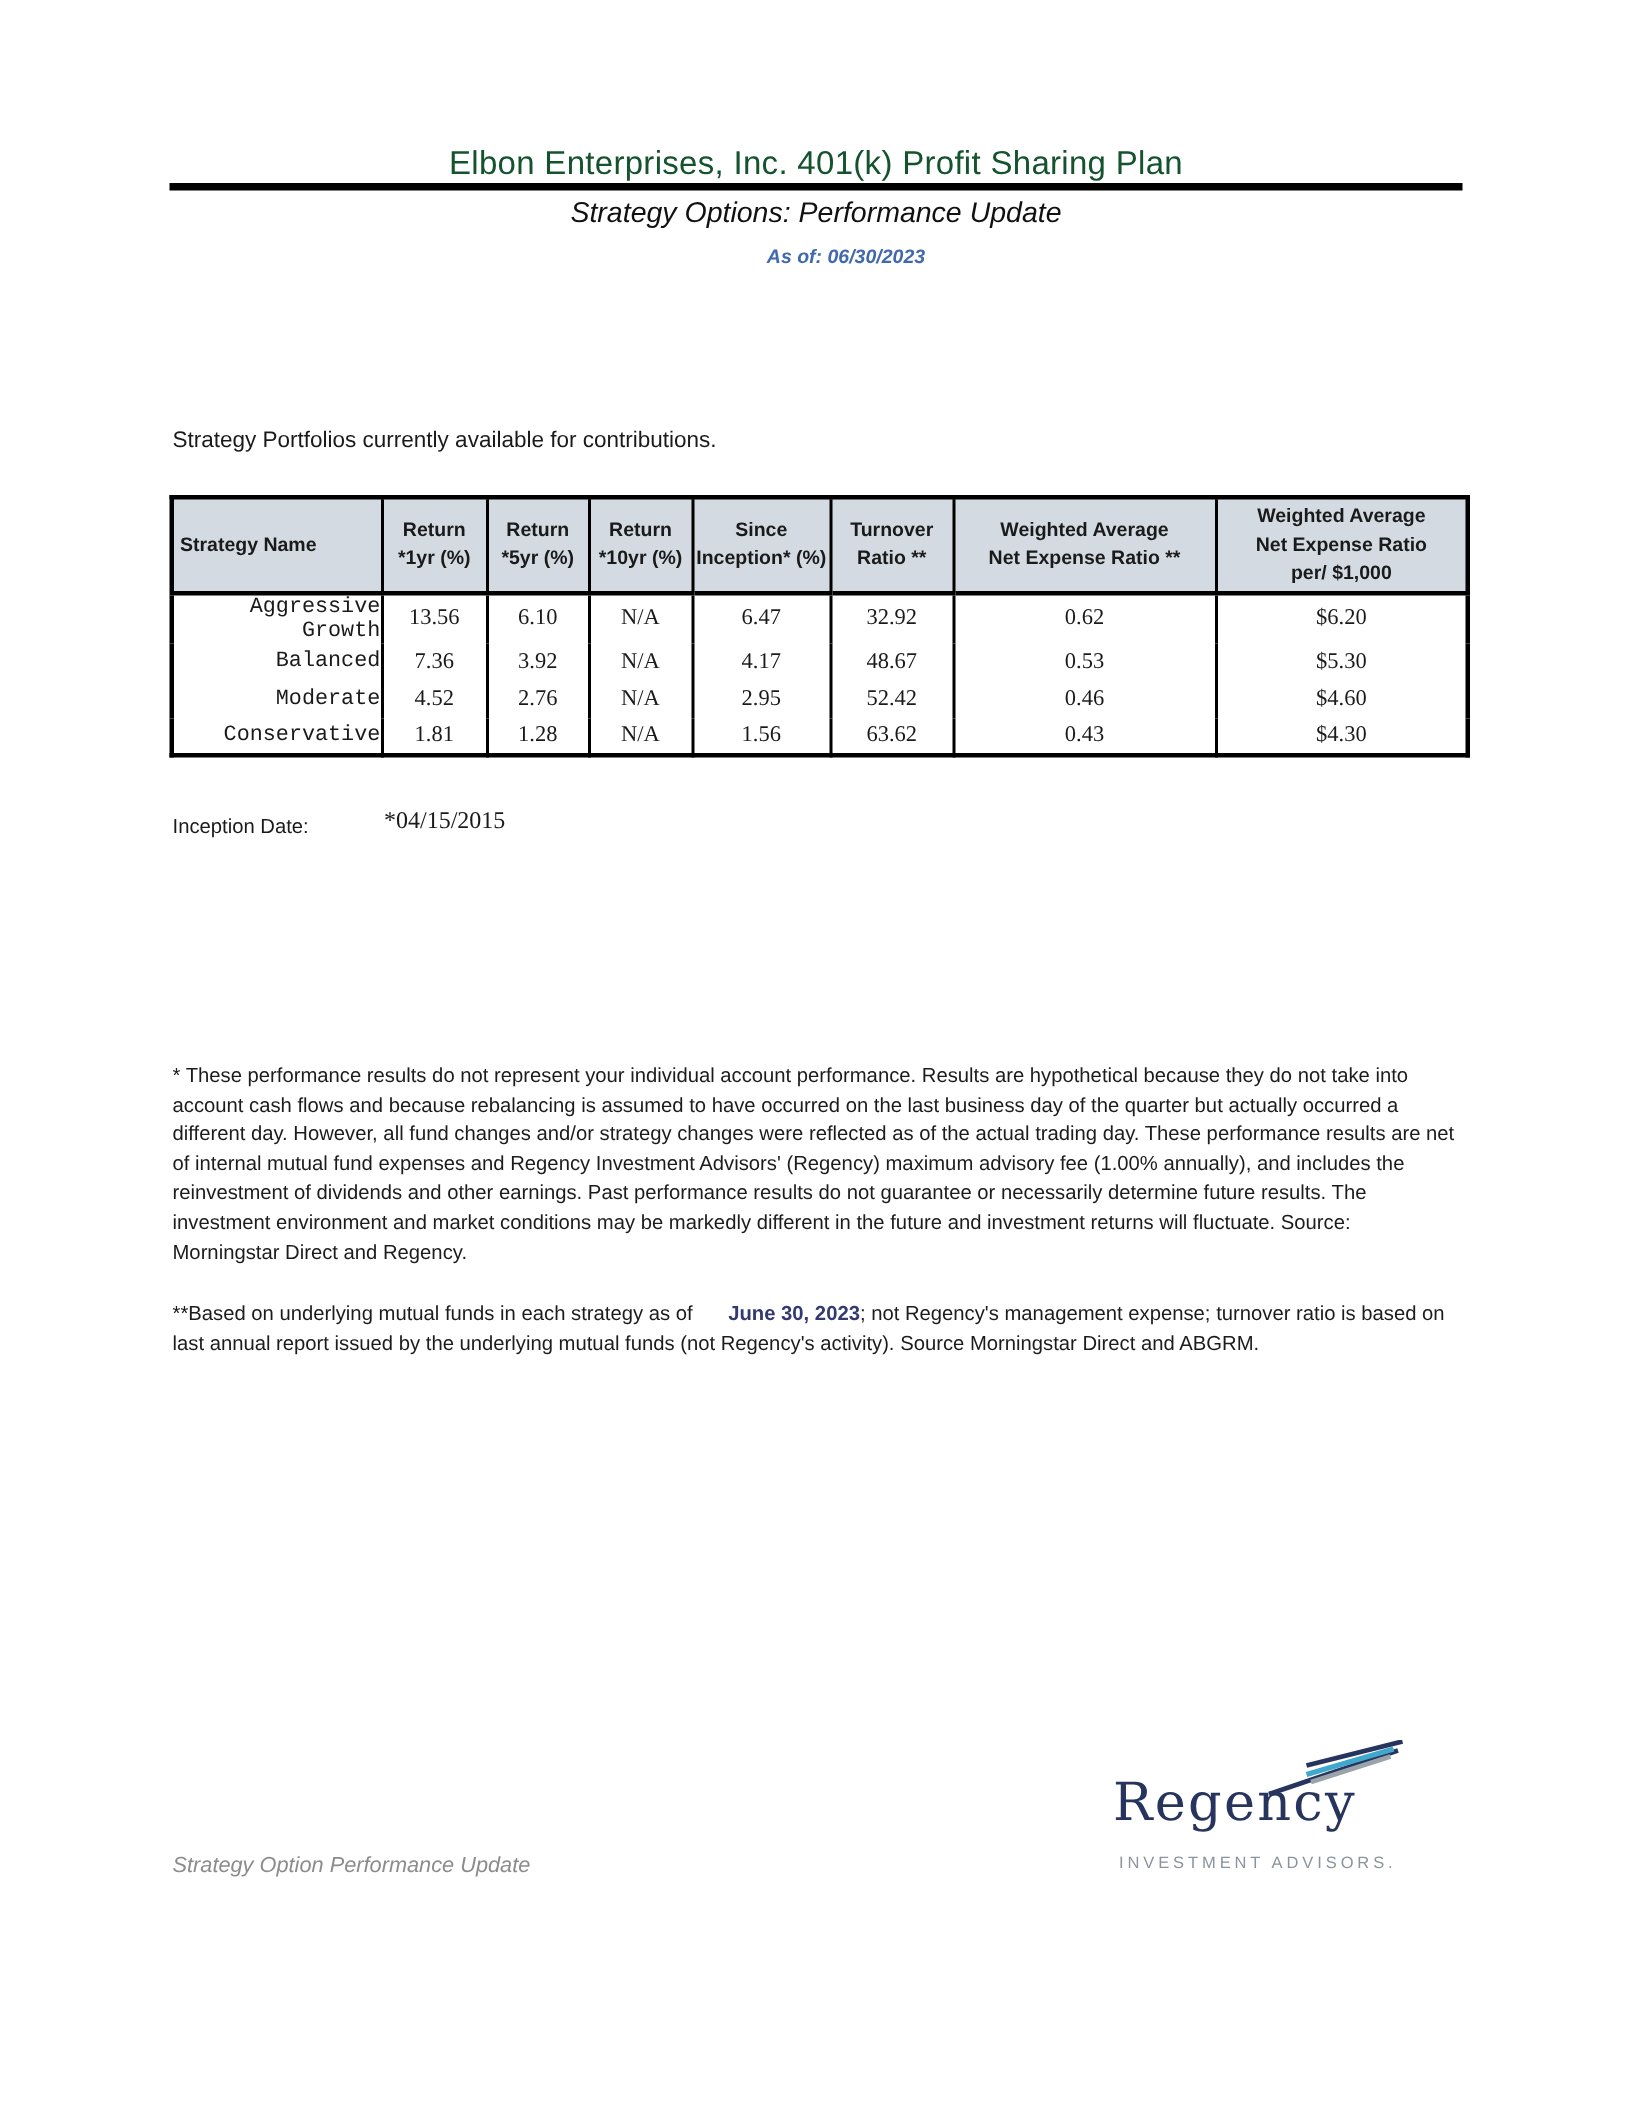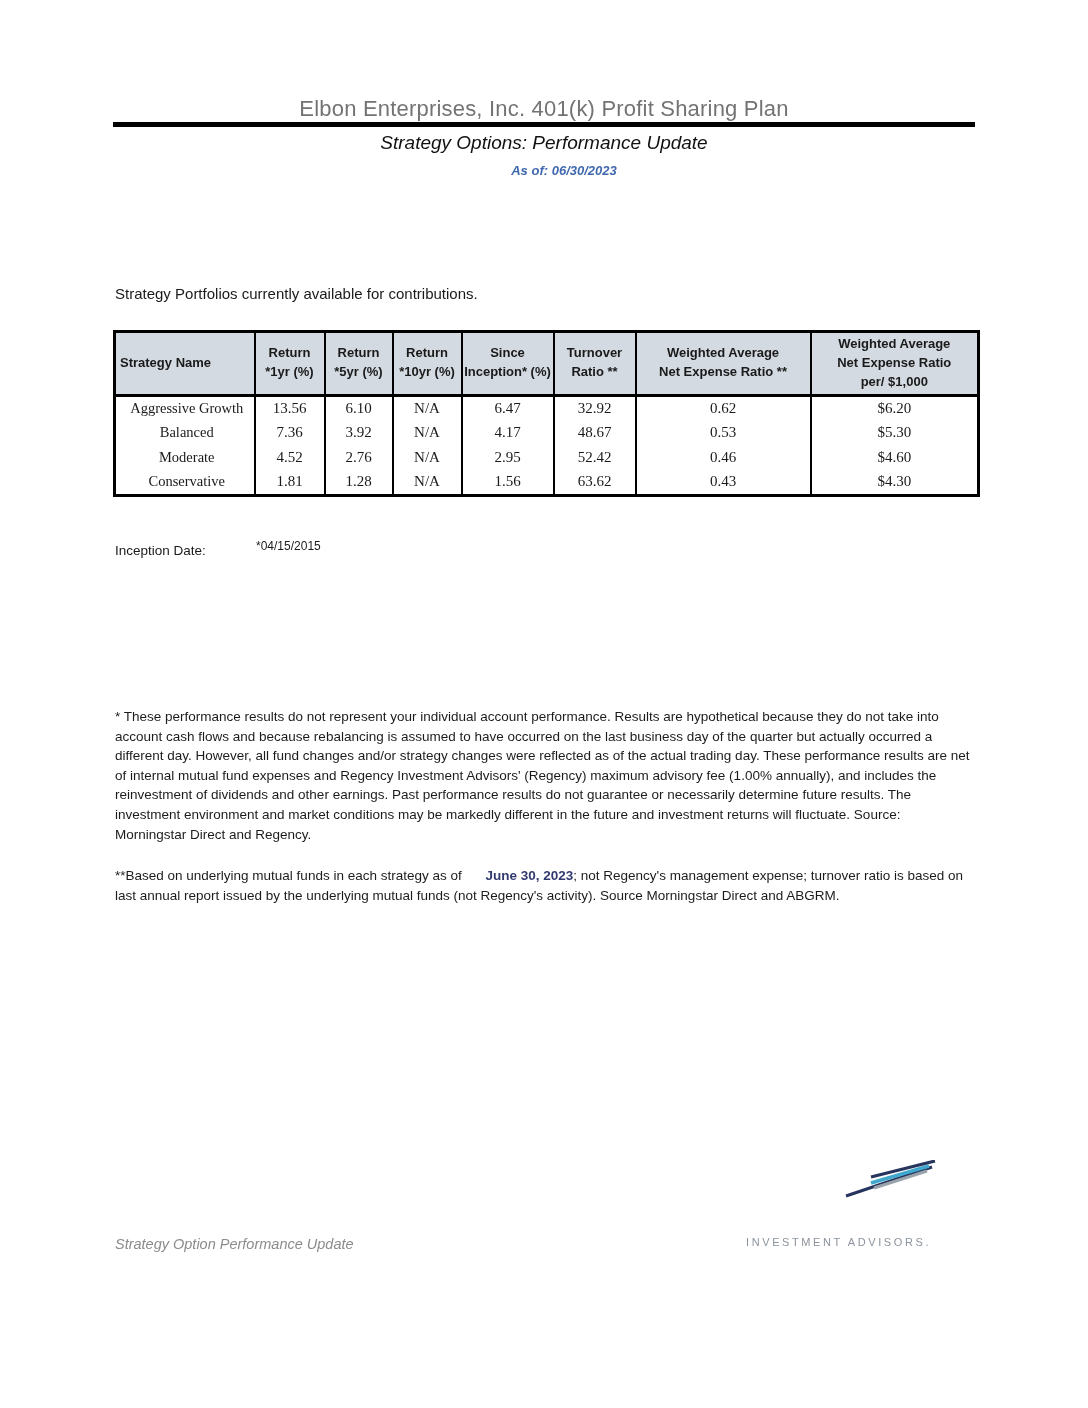--- a/index.html
+++ b/index.html
@@ -12,21 +12,21 @@
     margin: 0 auto;
     background: #ffffff;
     overflow: hidden;
     color: #1a1a1a;
   }
   .doc-title {
     position: absolute;
     top: 96px; left: 0; width: 100%;
     text-align: center;
     font-size: 22px;
-    color: #737373;
+    color: #14532d;
     letter-spacing: 0.2px;
   }
   .title-divider {
     position: absolute;
     top: 122px; left: 113px; width: 862px; height: 5px;
     background: #000000;
   }
   .doc-subtitle {
     position: absolute;
     top: 132px; left: 0; width: 100%;
@@ -77,39 +77,39 @@
   .perf-table thead th.first {
     text-align: left;
     padding-left: 4px;
   }
   .perf-table tbody td {
     height: 25px;
     vertical-align: middle;
   }
   .perf-table td.name {
     font-size: 14.5px;
-    text-align: center;
+    text-align: right;
     padding-left: 4px;
-    font-family: Liberation Serif, serif;
+    font-family: Liberation Mono, monospace;
   }
   .perf-table td.num {
     font-size: 15px;
     text-align: center;
     font-family: "Liberation Serif", serif;
   }
   .inception-label {
     position: absolute;
     top: 543px; left: 115px;
     font-size: 13.5px;
   }
   .inception-value {
     position: absolute;
     top: 539px; left: 256px;
-    font-size: 12px;
-    font-family: Liberation Sans, sans-serif;
+    font-size: 16px;
+    font-family: Liberation Serif, serif;
   }
   .footnote-1 {
     position: absolute;
     top: 707px; left: 115px; width: 860px;
     font-size: 13.5px;
     line-height: 19.6px;
     color: #1c1c1c;
   }
   .footnote-2 {
     position: absolute;
@@ -254,18 +254,19 @@
 
   <div class="footnote-2"><span>**Based on underlying mutual funds in each strategy as of </span><span class="hl-date">June 30, 2023</span><span>; not Regency's management expense; turnover ratio is based on last annual report  issued by the underlying mutual funds (not Regency's activity). Source Morningstar Direct and ABGRM.</span></div>
 
   <div class="logo">
     <svg class="logo-swoosh" viewBox="0 0 100 40" xmlns="http://www.w3.org/2000/svg">
       <line x1="3" y1="36" x2="89" y2="7" stroke="#27355e" stroke-width="3.2"></line>
       <line x1="31" y1="28" x2="84" y2="11" stroke="#9aa3aa" stroke-width="3.2"></line>
       <line x1="28" y1="23" x2="86" y2="6" stroke="#3fa8cc" stroke-width="3.6"></line>
       <line x1="28" y1="17" x2="92" y2="1" stroke="#27355e" stroke-width="3.2"></line>
     </svg>
+    <div class="logo-wordmark">Regency</div>
     <div class="logo-tagline">INVESTMENT ADVISORS.</div>
   </div>
 
   <div class="page-footer">Strategy Option Performance Update</div>
 
 </div>
 
 </body></html>

